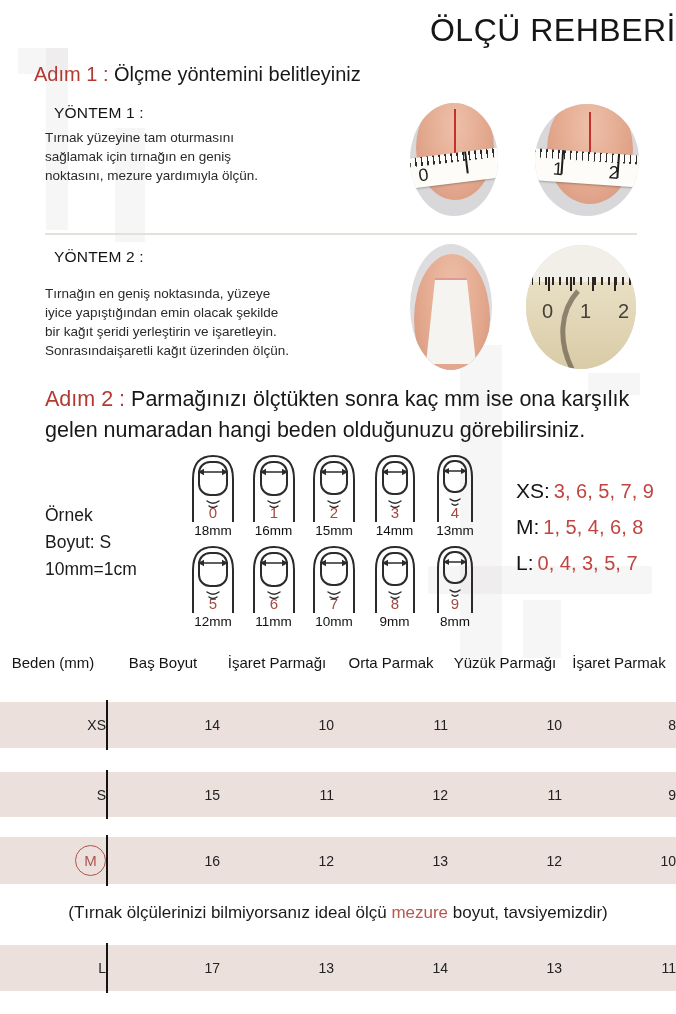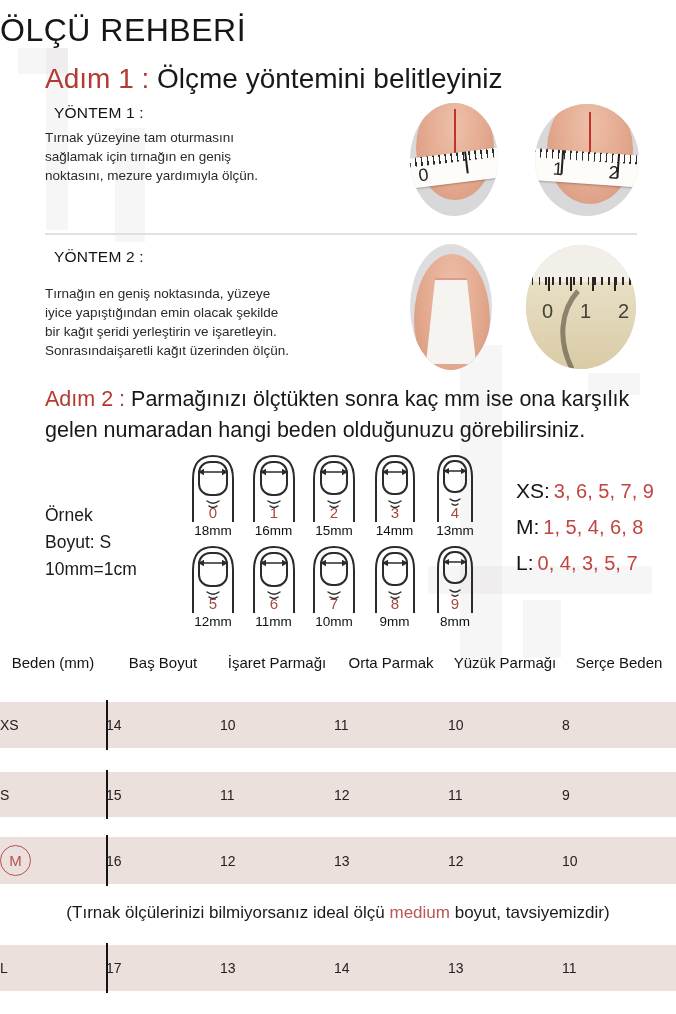--- a/index.html
+++ b/index.html
@@ -8,22 +8,22 @@
     background:#ffffff;color:#1c1c1c;
     font-family:"Liberation Sans",sans-serif;
     -webkit-font-smoothing:antialiased;
   }
   .abs{position:absolute}
 
   
   .wm{position:absolute;background:rgba(60,55,50,0.045);pointer-events:none}
 
   
-  .title{left:0;right:0;top:12px;text-align:left;font-size:32px;letter-spacing:.5px;color:#161616}
-  .step-line{left:45px;font-size:28px;color:#181818;white-space:nowrap}
+  .title{left:0;right:0;top:12px;text-align:right;font-size:32px;letter-spacing:.5px;color:#161616}
+  .step-line{left:34px;font-size:20px;color:#181818;white-space:nowrap}
   .red{color:#b23a32}
   .method-h{left:54px;font-size:15.5px;color:#141414;letter-spacing:.2px}
   .para{left:45px;font-size:13.5px;line-height:19px;color:#2a2a2a}
   .divider{left:45px;top:233px;width:592px;height:2px;background:#e6e0da}
   .step2{left:45px;top:384px;width:600px;font-size:21.5px;line-height:31px;color:#181818}
   .example{left:45px;top:502px;font-size:17.5px;line-height:27px;color:#1a1a1a}
 
   
   .photo{position:absolute;border-radius:50%;overflow:hidden;background:#d8d7d9}
   .photo .blob{position:absolute;border-radius:50%}
@@ -57,21 +57,21 @@
   .size-list{left:516px;top:473px;font-size:21px;line-height:36px;white-space:nowrap}
   .size-list .lbl{color:#141414}
   .size-list .vals{color:#c04540;font-size:20px;margin-left:4px}
 
   
   .trow,.thead{position:absolute;left:0;width:676px;display:grid;
     grid-template-columns:106px 114px 114px 114px 114px 114px;align-items:center}
   .thead{top:648px;height:28px;font-size:15px;color:#141414}
   .thead .tc{text-align:center}
   .trow{background:#ece0dd;font-size:14px;color:#222}
-  .trow .tc{text-align:left}
+  .trow .tc{text-align:right}
   .vline{position:absolute;left:106px;top:-2px;bottom:-2px;width:2px;background:#141414}
   .mcircle{display:inline-flex;width:29px;height:29px;border:1.6px solid #b0544d;border-radius:50%;
     align-items:center;justify-content:center;color:#b0544d;font-size:15px}
   .note{top:903px;left:0;width:676px;text-align:center;font-size:17px;color:#1a1a1a}
   .note .hl{color:#b65752}
 </style>
 </head>
 <body>
 
 <div class="wm" style="left:18px;top:48px;width:50px;height:26px"></div>
@@ -292,21 +292,21 @@
     <span class="lbl">L:</span><span class="vals">0, 4, 3, 5, 7</span>
   </div>
 </div>
 
 <div class="thead">
   <div class="tc">Beden (mm)</div>
   <div class="tc">Baş Boyut</div>
   <div class="tc">İşaret Parmağı</div>
   <div class="tc">Orta Parmak</div>
   <div class="tc">Yüzük Parmağı</div>
-  <div class="tc">Serçe Beden</div>
+  <div class="tc">İşaret Parmak</div>
 </div>
 
 <div class="trow" style="top:702px;height:46px">
   <div class="tc">XS</div>
   <div class="tc">14</div>
   <div class="tc">10</div>
   <div class="tc">11</div>
   <div class="tc">10</div>
   <div class="tc">8</div>
   <div class="vline"></div>
@@ -328,21 +328,21 @@
   </div>
   <div class="tc">16</div>
   <div class="tc">12</div>
   <div class="tc">13</div>
   <div class="tc">12</div>
   <div class="tc">10</div>
   <div class="vline"></div>
 </div>
 
 <div class="abs note">
-  <span>(Tırnak ölçülerinizi bilmiyorsanız ideal ölçü </span><span class="hl">medium</span><span> boyut, tavsiyemizdir)</span>
+  <span>(Tırnak ölçülerinizi bilmiyorsanız ideal ölçü </span><span class="hl">mezure</span><span> boyut, tavsiyemizdir)</span>
 </div>
 
 <div class="trow" style="top:945px;height:46px">
   <div class="tc">L</div>
   <div class="tc">17</div>
   <div class="tc">13</div>
   <div class="tc">14</div>
   <div class="tc">13</div>
   <div class="tc">11</div>
   <div class="vline"></div>

